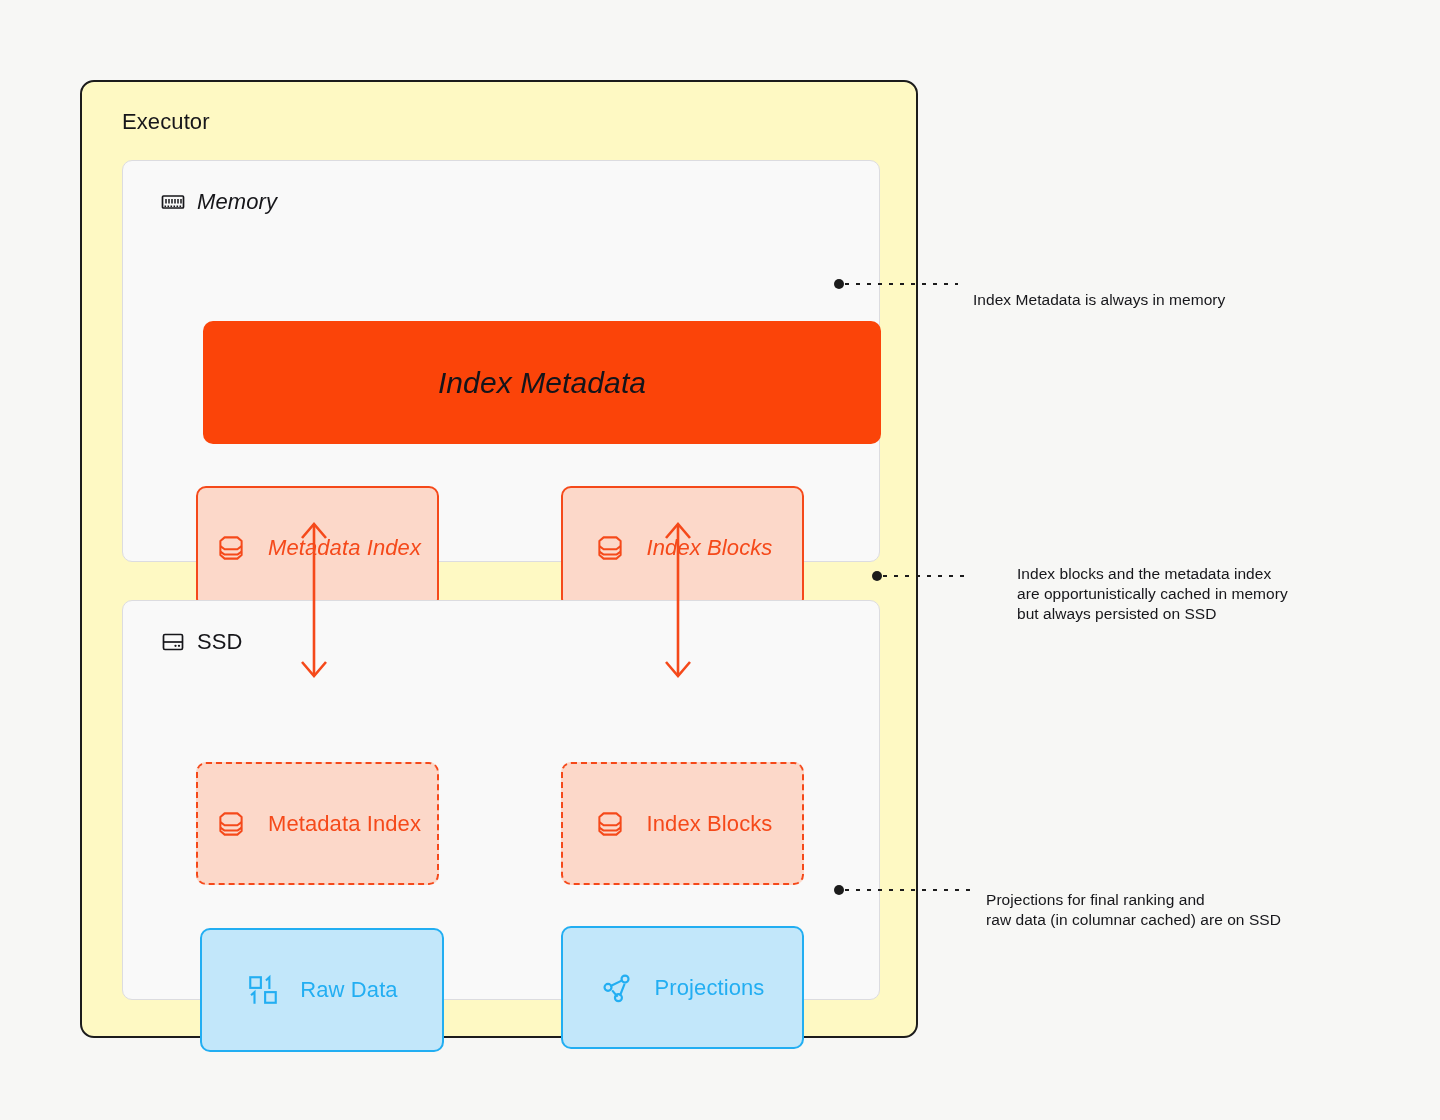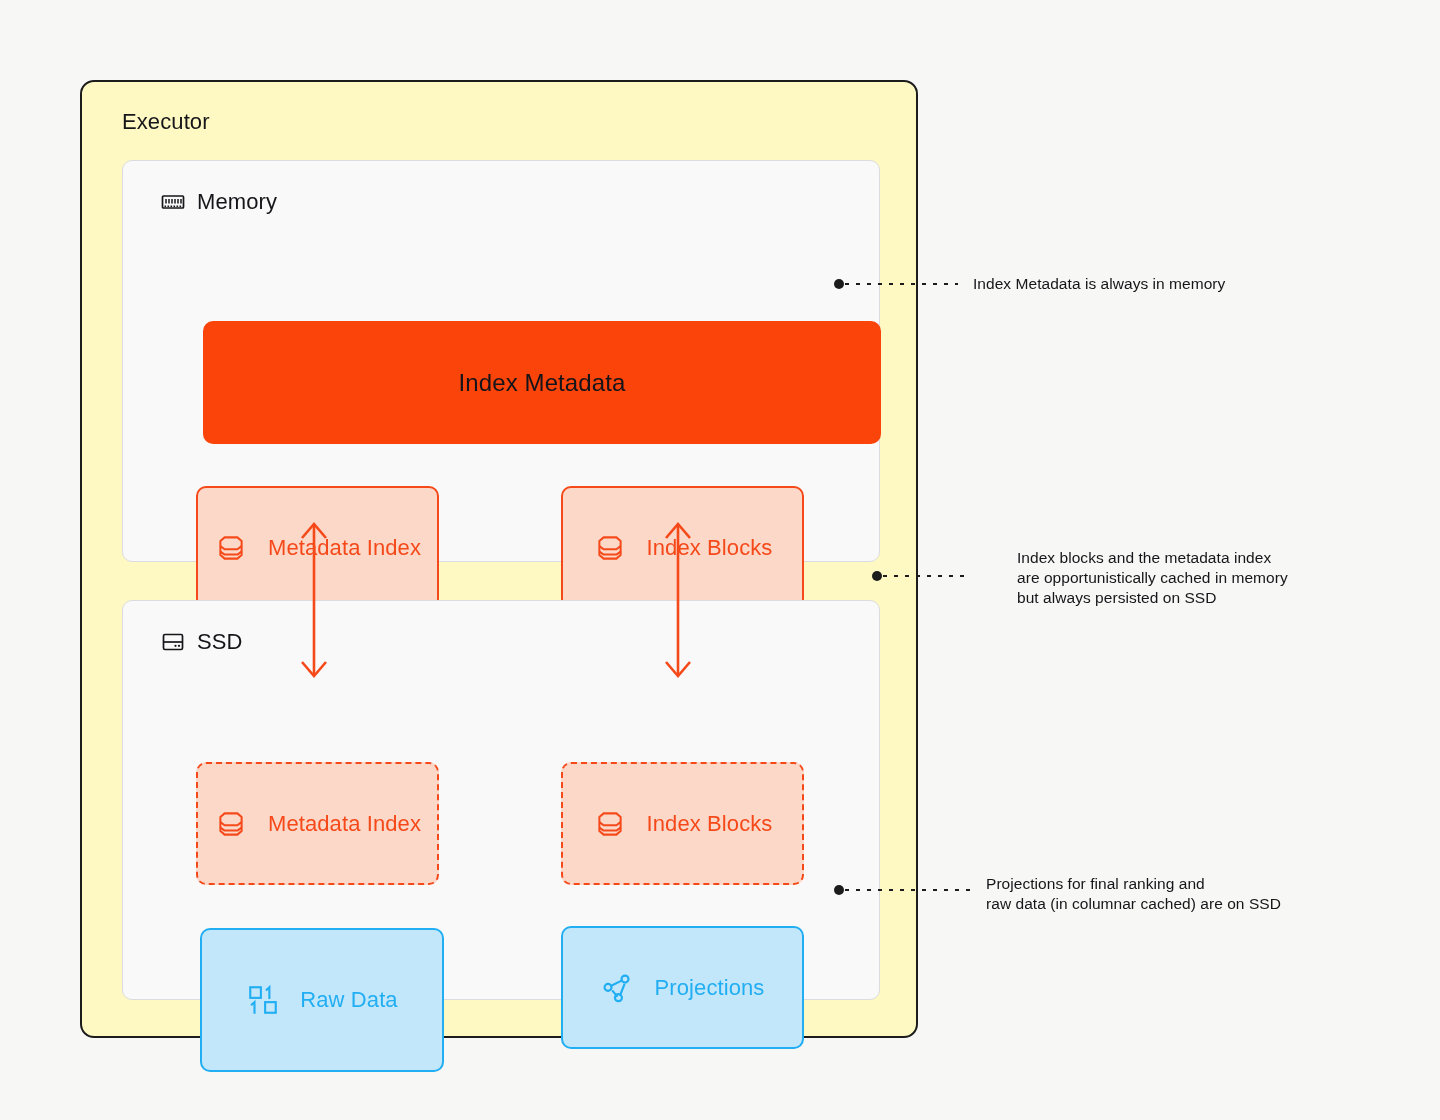--- a/index.html
+++ b/index.html
@@ -47,20 +47,21 @@
     border: 1px solid #dcdce0;
     border-radius: 10px;
     background: #f9f9f9;
     box-sizing: border-box;
   }
   .tier-memory {
     left: 40px;
     top: 78px;
     width: 758px;
     height: 402px;
+    font-style: italic;
   }
   .tier-ssd {
     left: 40px;
     top: 518px;
     width: 758px;
     height: 400px;
     padding-left: 41px;
   }
   .tier-header {
     position: absolute;
@@ -88,21 +89,21 @@
     top: 160px;
     width: 678px;
     height: 123px;
     background: #fb4409;
     border-radius: 10px;
     display: flex;
     align-items: center;
     justify-content: center;
   }
   .hero-label {
-    font-size: 24px;
+    font-size: 30px;
     color: #14141a;
     letter-spacing: 0.1px;
   }
 
   
   .data-box {
     position: absolute;
     box-sizing: border-box;
     border-radius: 10px;
     display: flex;
@@ -137,40 +138,41 @@
     border: 2px solid #22aef2;
   }
   .box-blue .box-label { color: #22aef2; }
 
   
   .box-mem-meta   { left: 73px;  top: 325px; width: 243px; height: 123px; }
   .box-mem-blocks { left: 438px; top: 325px; width: 243px; height: 123px; }
   
   .box-ssd-meta   { left: 73px;  top: 161px; width: 243px; height: 123px; }
   .box-ssd-blocks { left: 438px; top: 161px; width: 243px; height: 123px; }
-  .box-raw-data   { left: 77px;  top: 327px; width: 244px; height: 144px; }
+  .box-raw-data   { left: 77px;  top: 327px; width: 244px; height: 124px; }
   .box-projections{ left: 438px; top: 325px; width: 243px; height: 123px; }
 
   
   .arrow-layer {
     position: absolute;
     left: 0; top: 0;
     width: 1440px;
     height: 1120px;
     pointer-events: none;
   }
 
   
   .annotation {
     position: absolute;
     font-size: 15.5px;
     line-height: 20px;
     color: #16161a;
     white-space: pre-line;
     letter-spacing: 0.05px;
+    margin-top: 16px;
   }
   .ann-1 { left: 973px; top: 274px; }
   .ann-2 { left: 1017px; top: 548px; }
   .ann-3 { left: 986px; top: 874px; }
 </style>
 </head>
 <body>
 
 <div class="stage">
 

